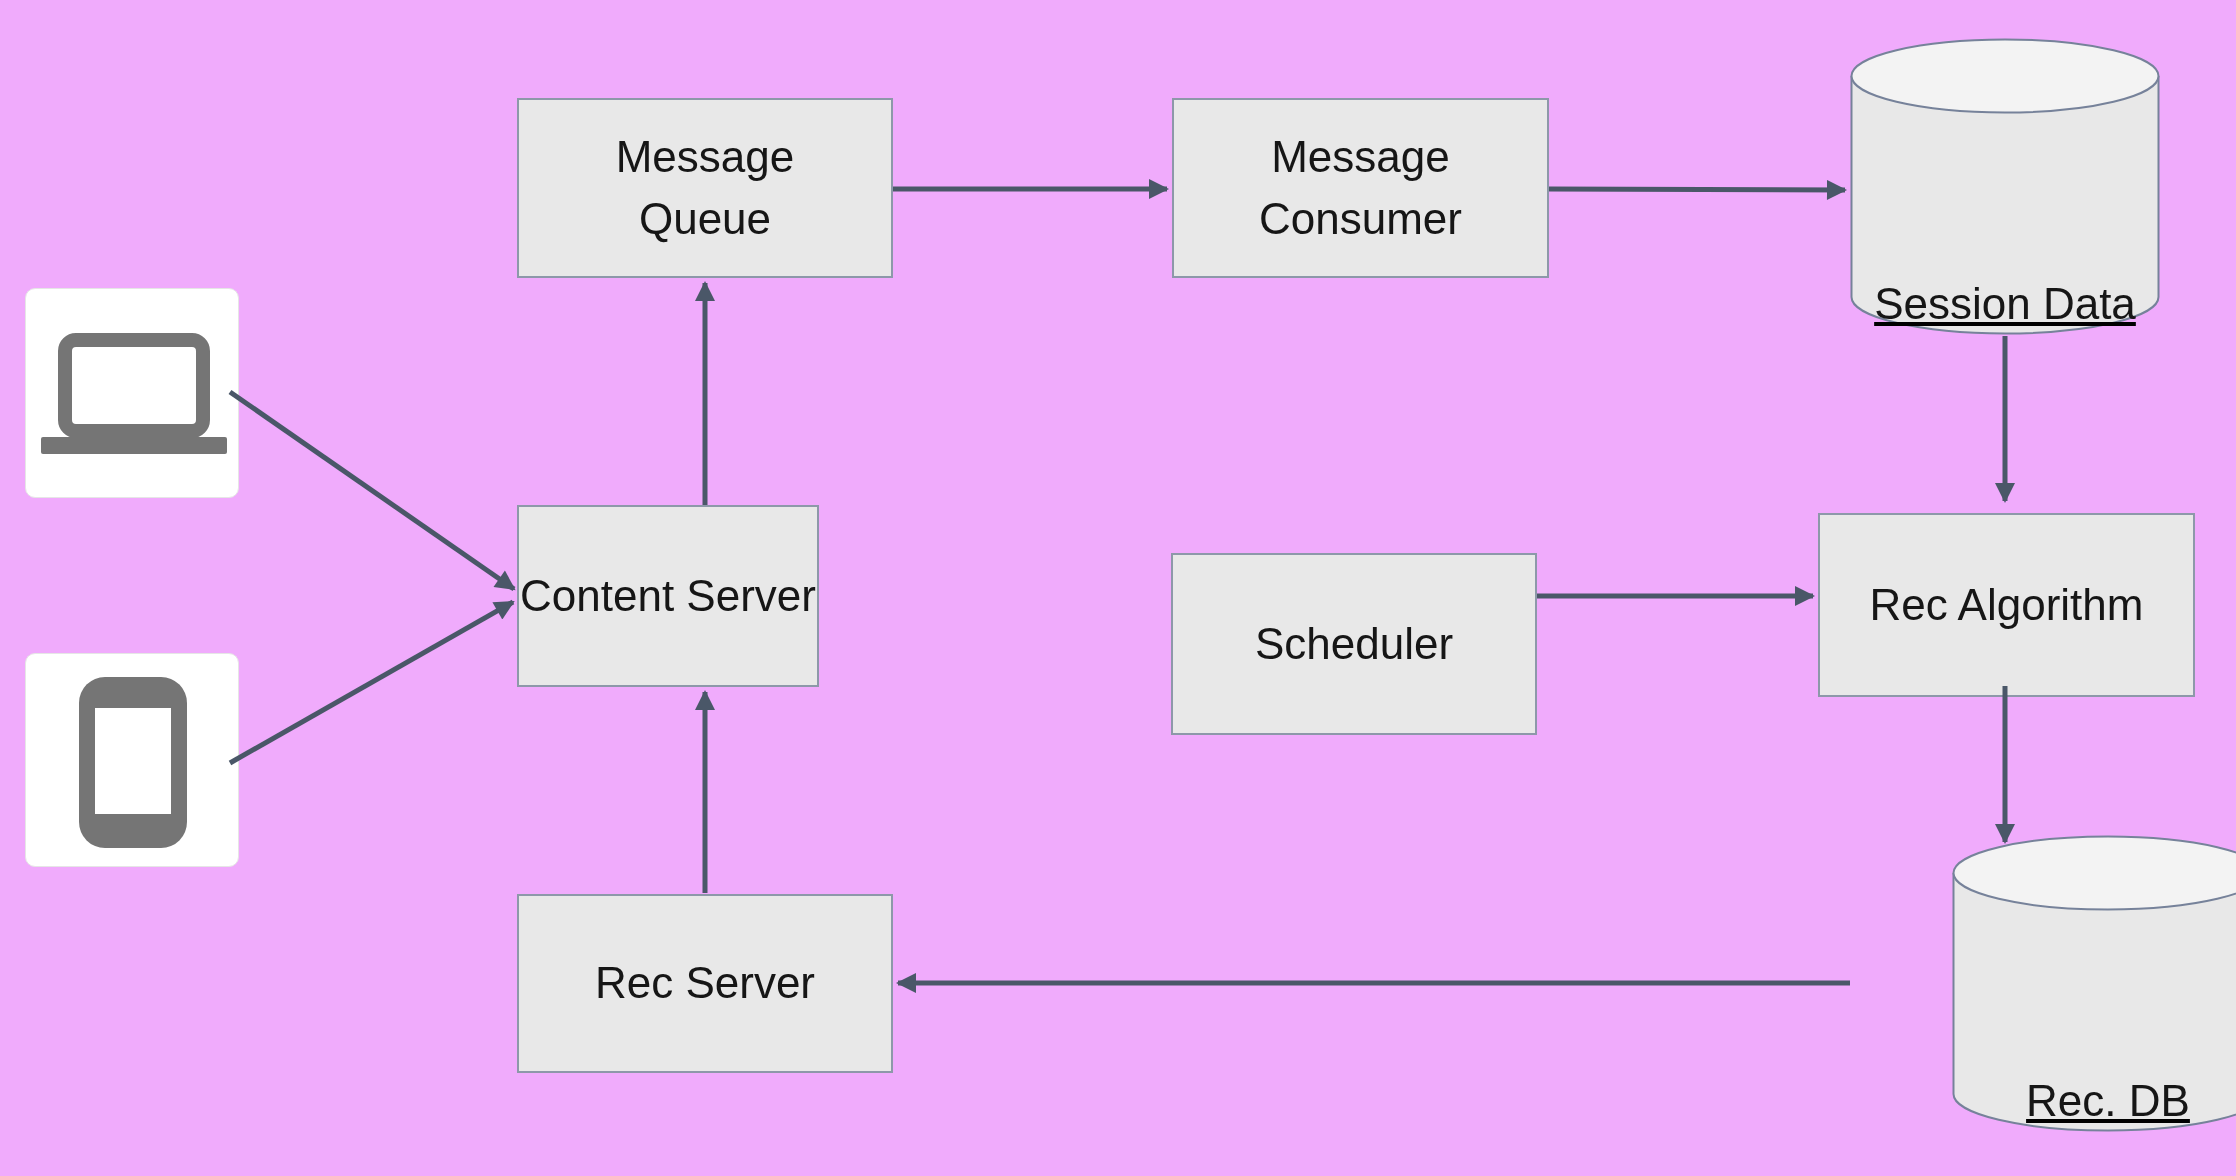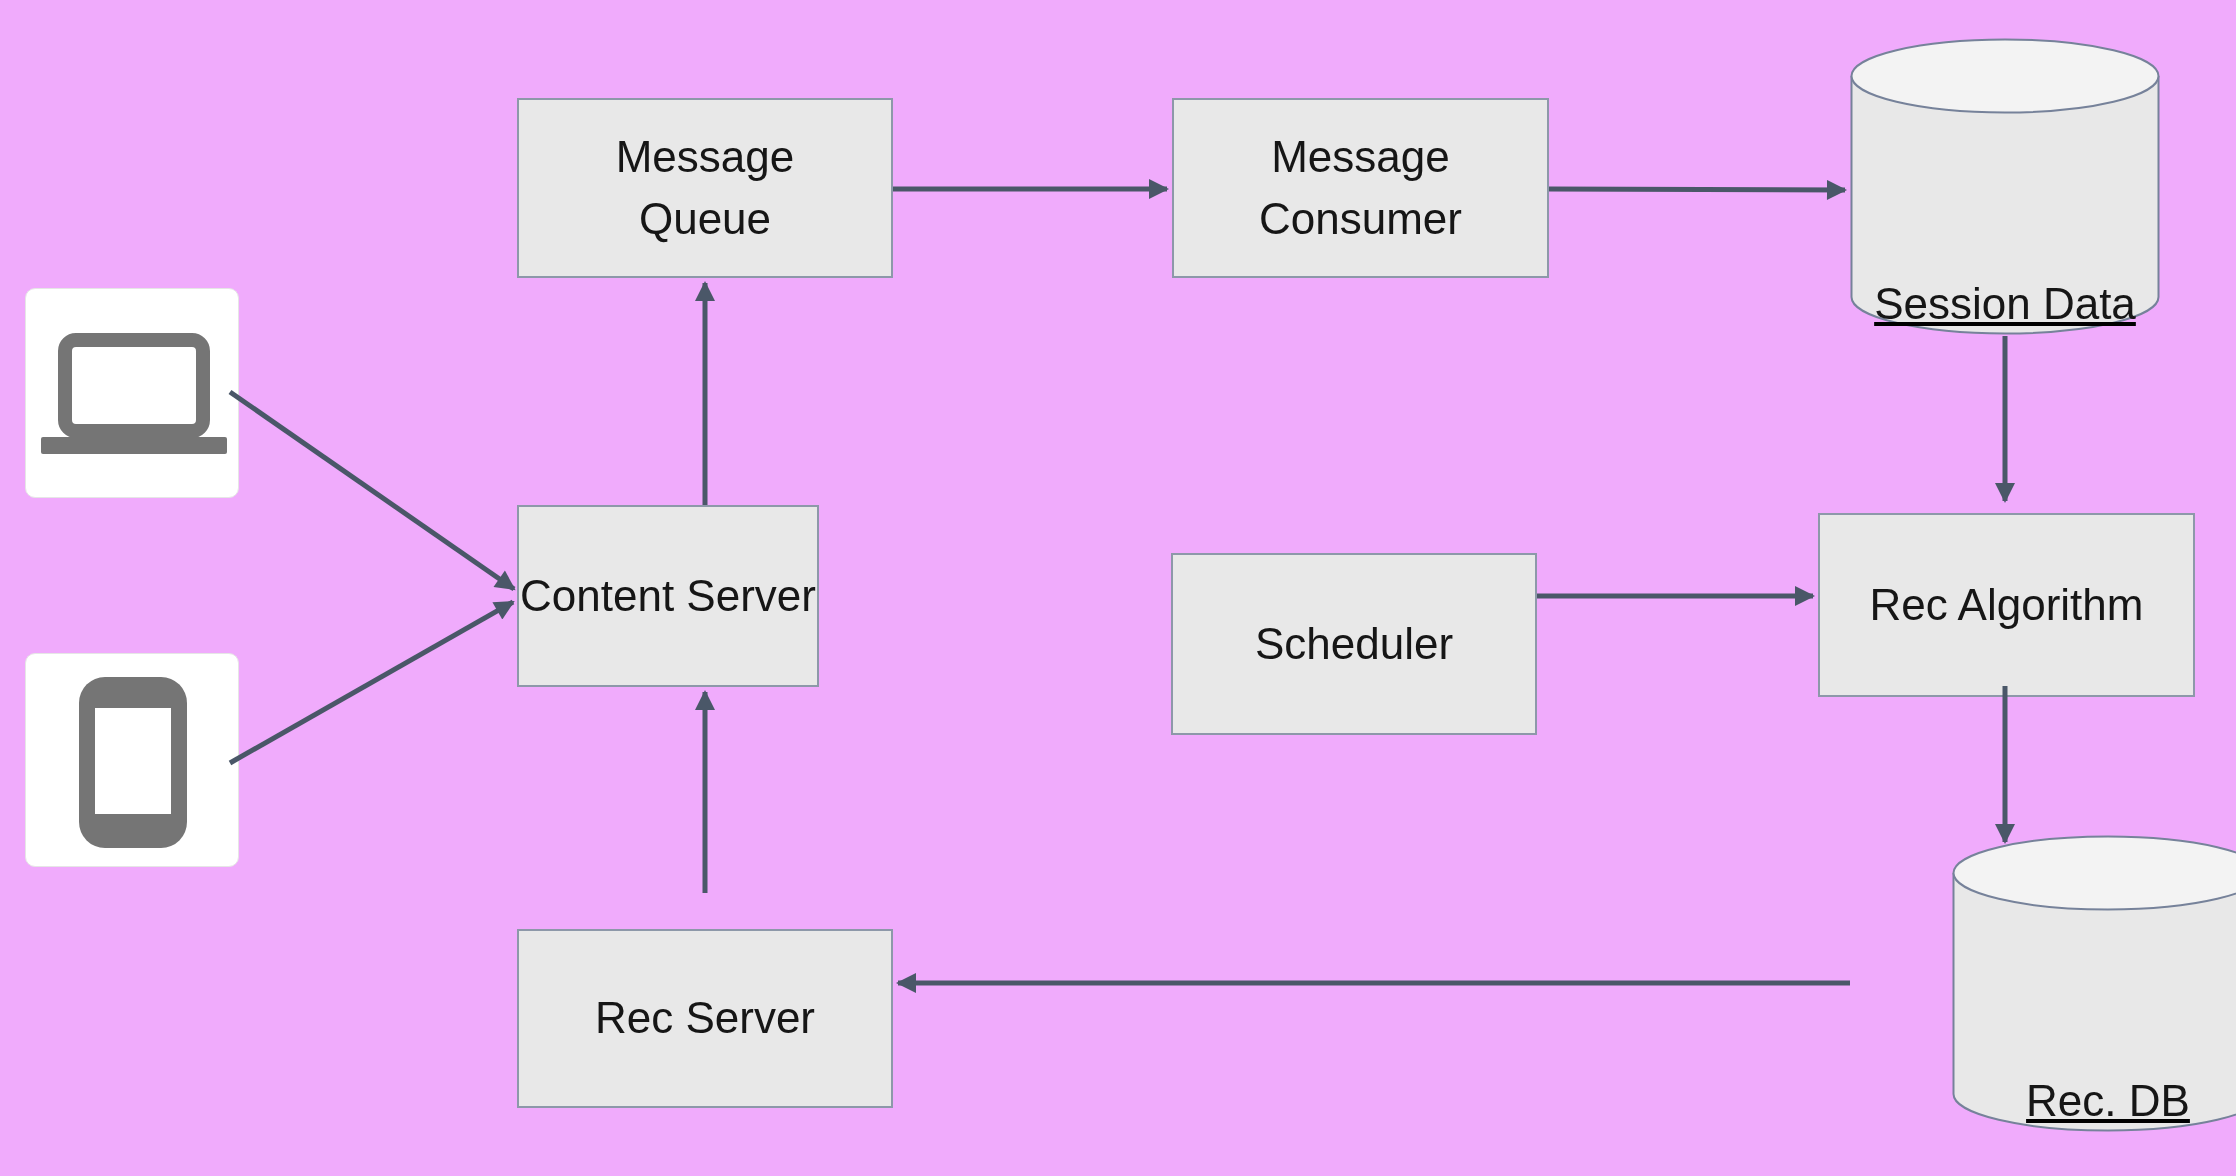--- a/index.html
+++ b/index.html
@@ -122,21 +122,21 @@
   </div>
 
   <div class="node" style="left:1171px; top:505px; width:366px; height:182px;margin-top:48px;">
     <span class="node-label">Scheduler</span>
   </div>
 
   <div class="node" style="left:1818px; top:505px; width:377px; height:184px;margin-top:8px;">
     <span class="node-label">Rec Algorithm</span>
   </div>
 
-  <div class="node" style="left:517px; top:894px; width:376px; height:179px;margin-top:35px;">
+  <div class="node" style="left:517px; top:894px; width:376px; height:179px;">
     <span class="node-label">Rec Server</span>
   </div>
 
   <div class="cyl" style="left:1850px; top:38px; width:310px; height:297px;">
     <svg width="310" height="297" viewBox="0 0 310 297">
       <path d="M1.5 38 V259 A153.5 36.5 0 0 0 308.5 259 V38" fill="#e8e8e8" stroke="#76829a" stroke-width="2"></path>
       <ellipse cx="155" cy="38" rx="153.5" ry="36.5" fill="#f3f3f3" stroke="#76829a" stroke-width="2"></ellipse>
     </svg>
     <span class="node-label">Session Data</span>
   </div>

